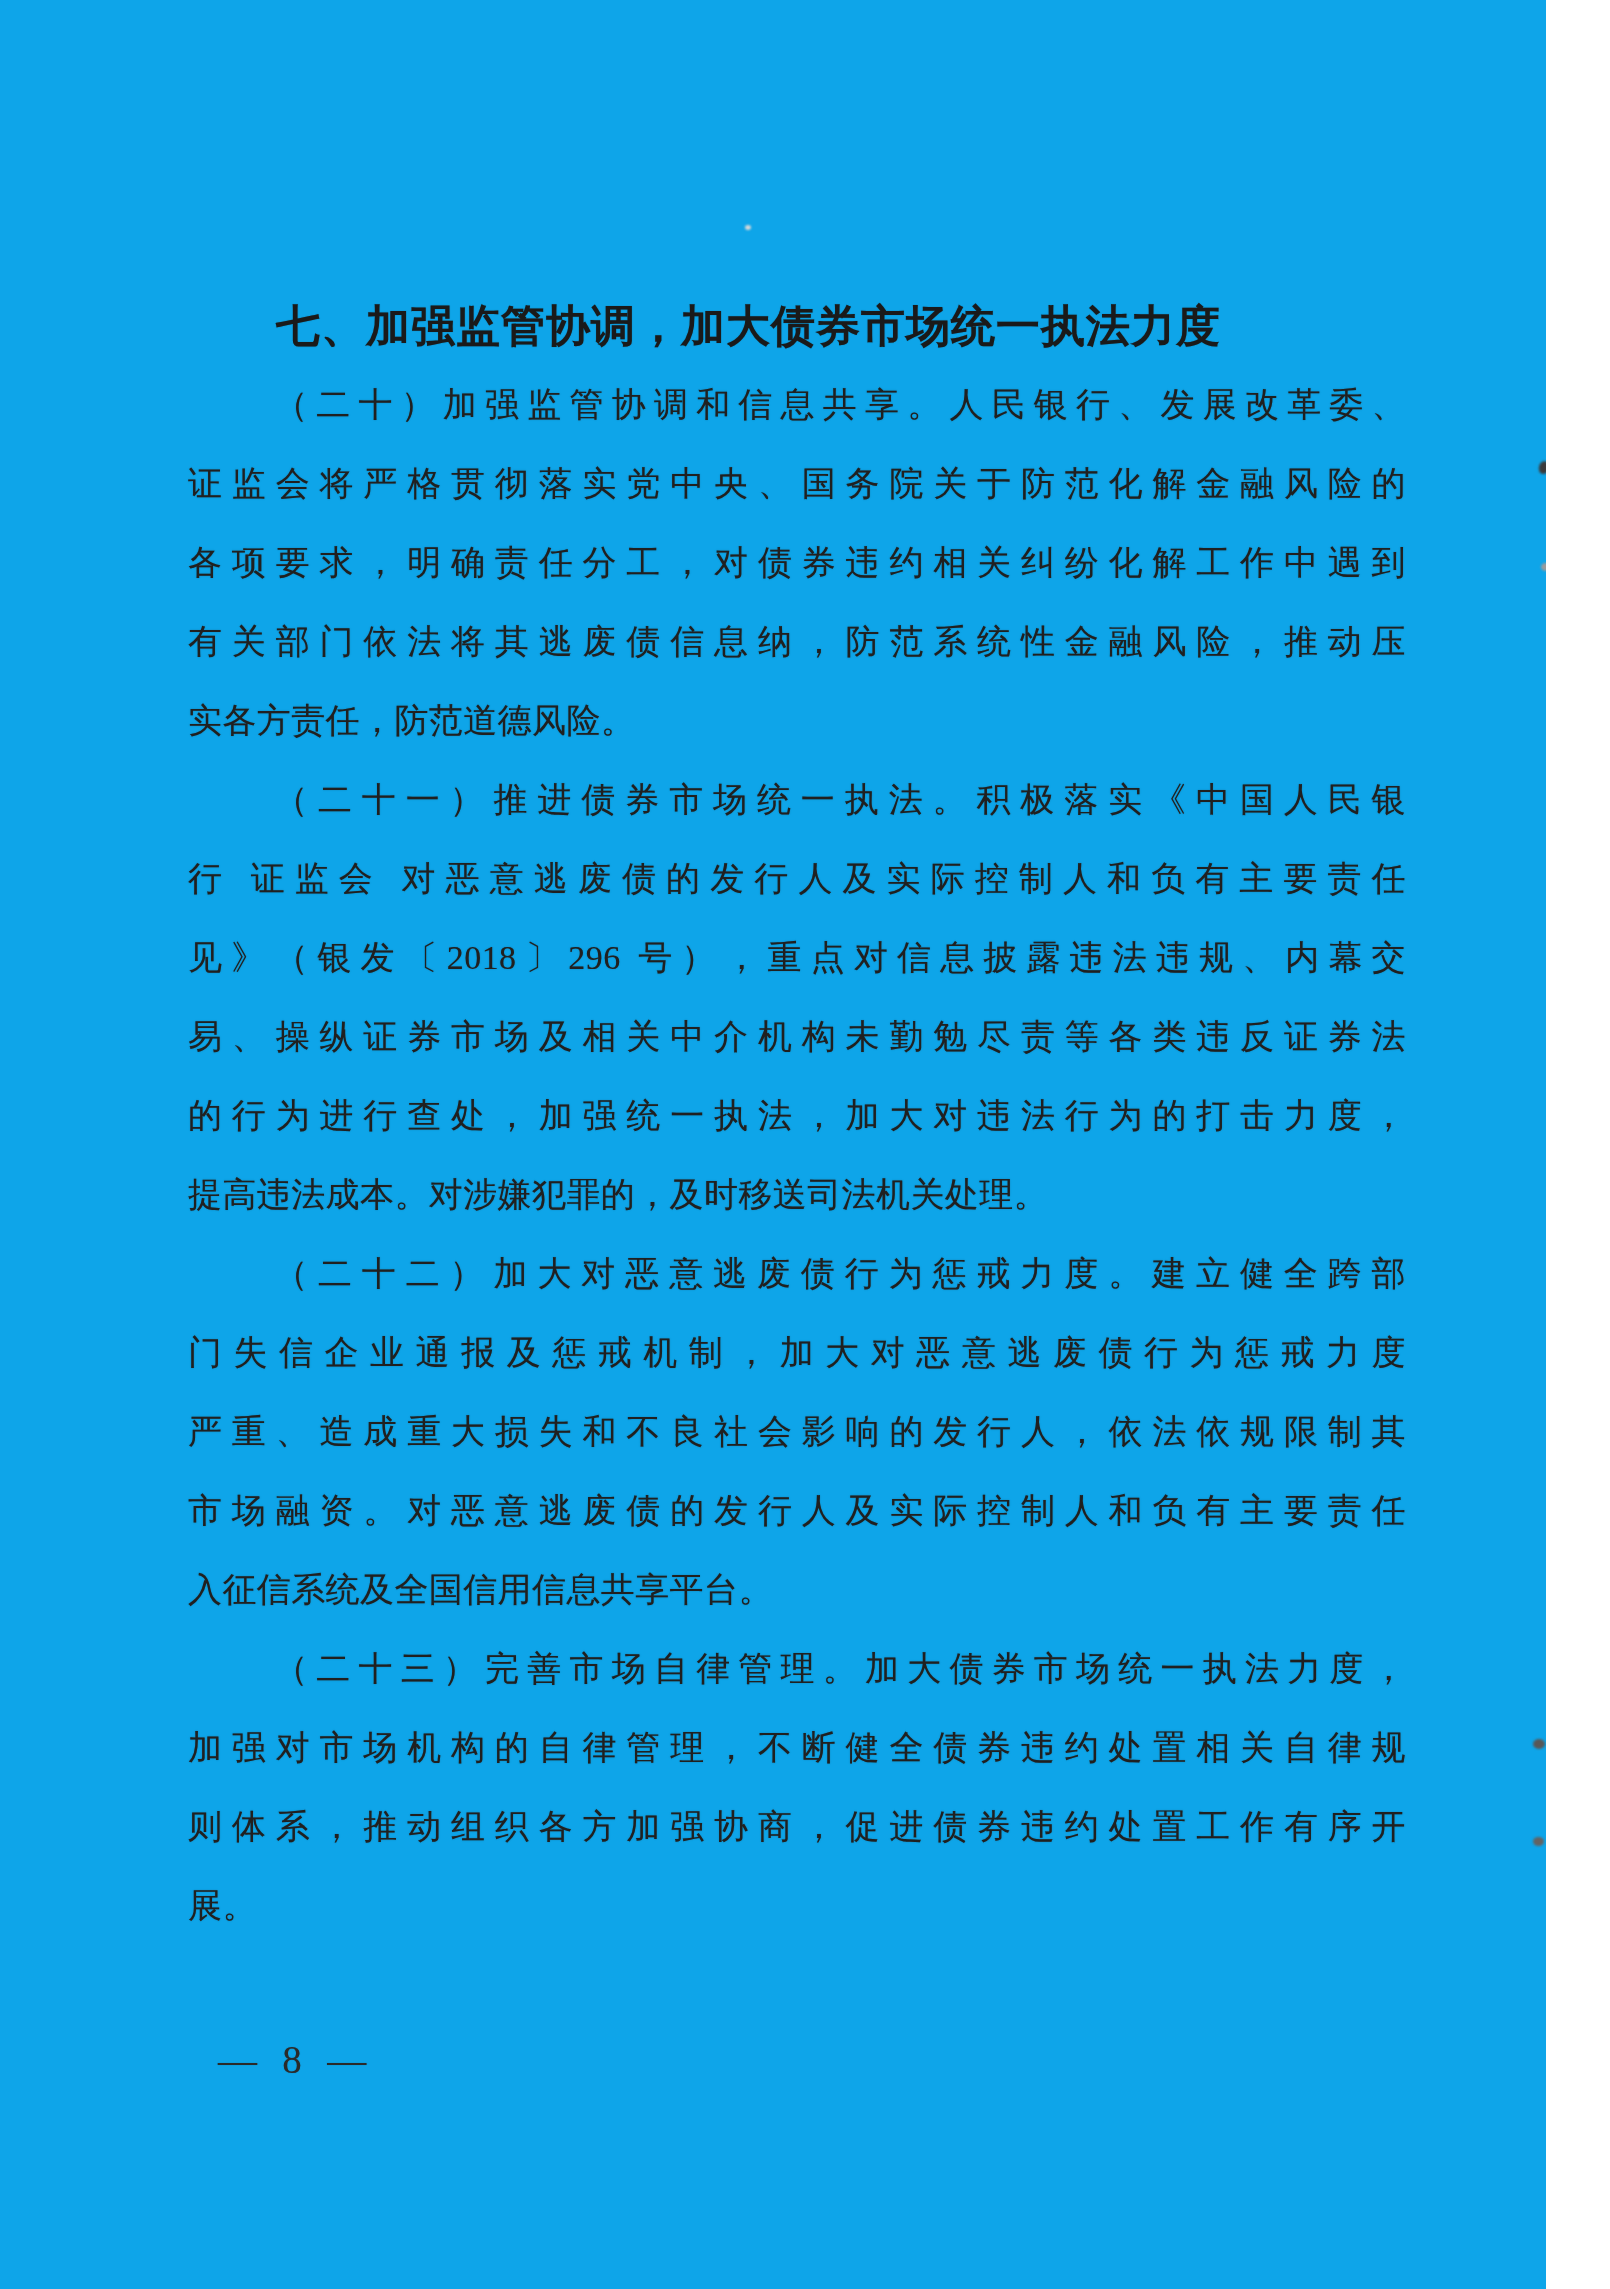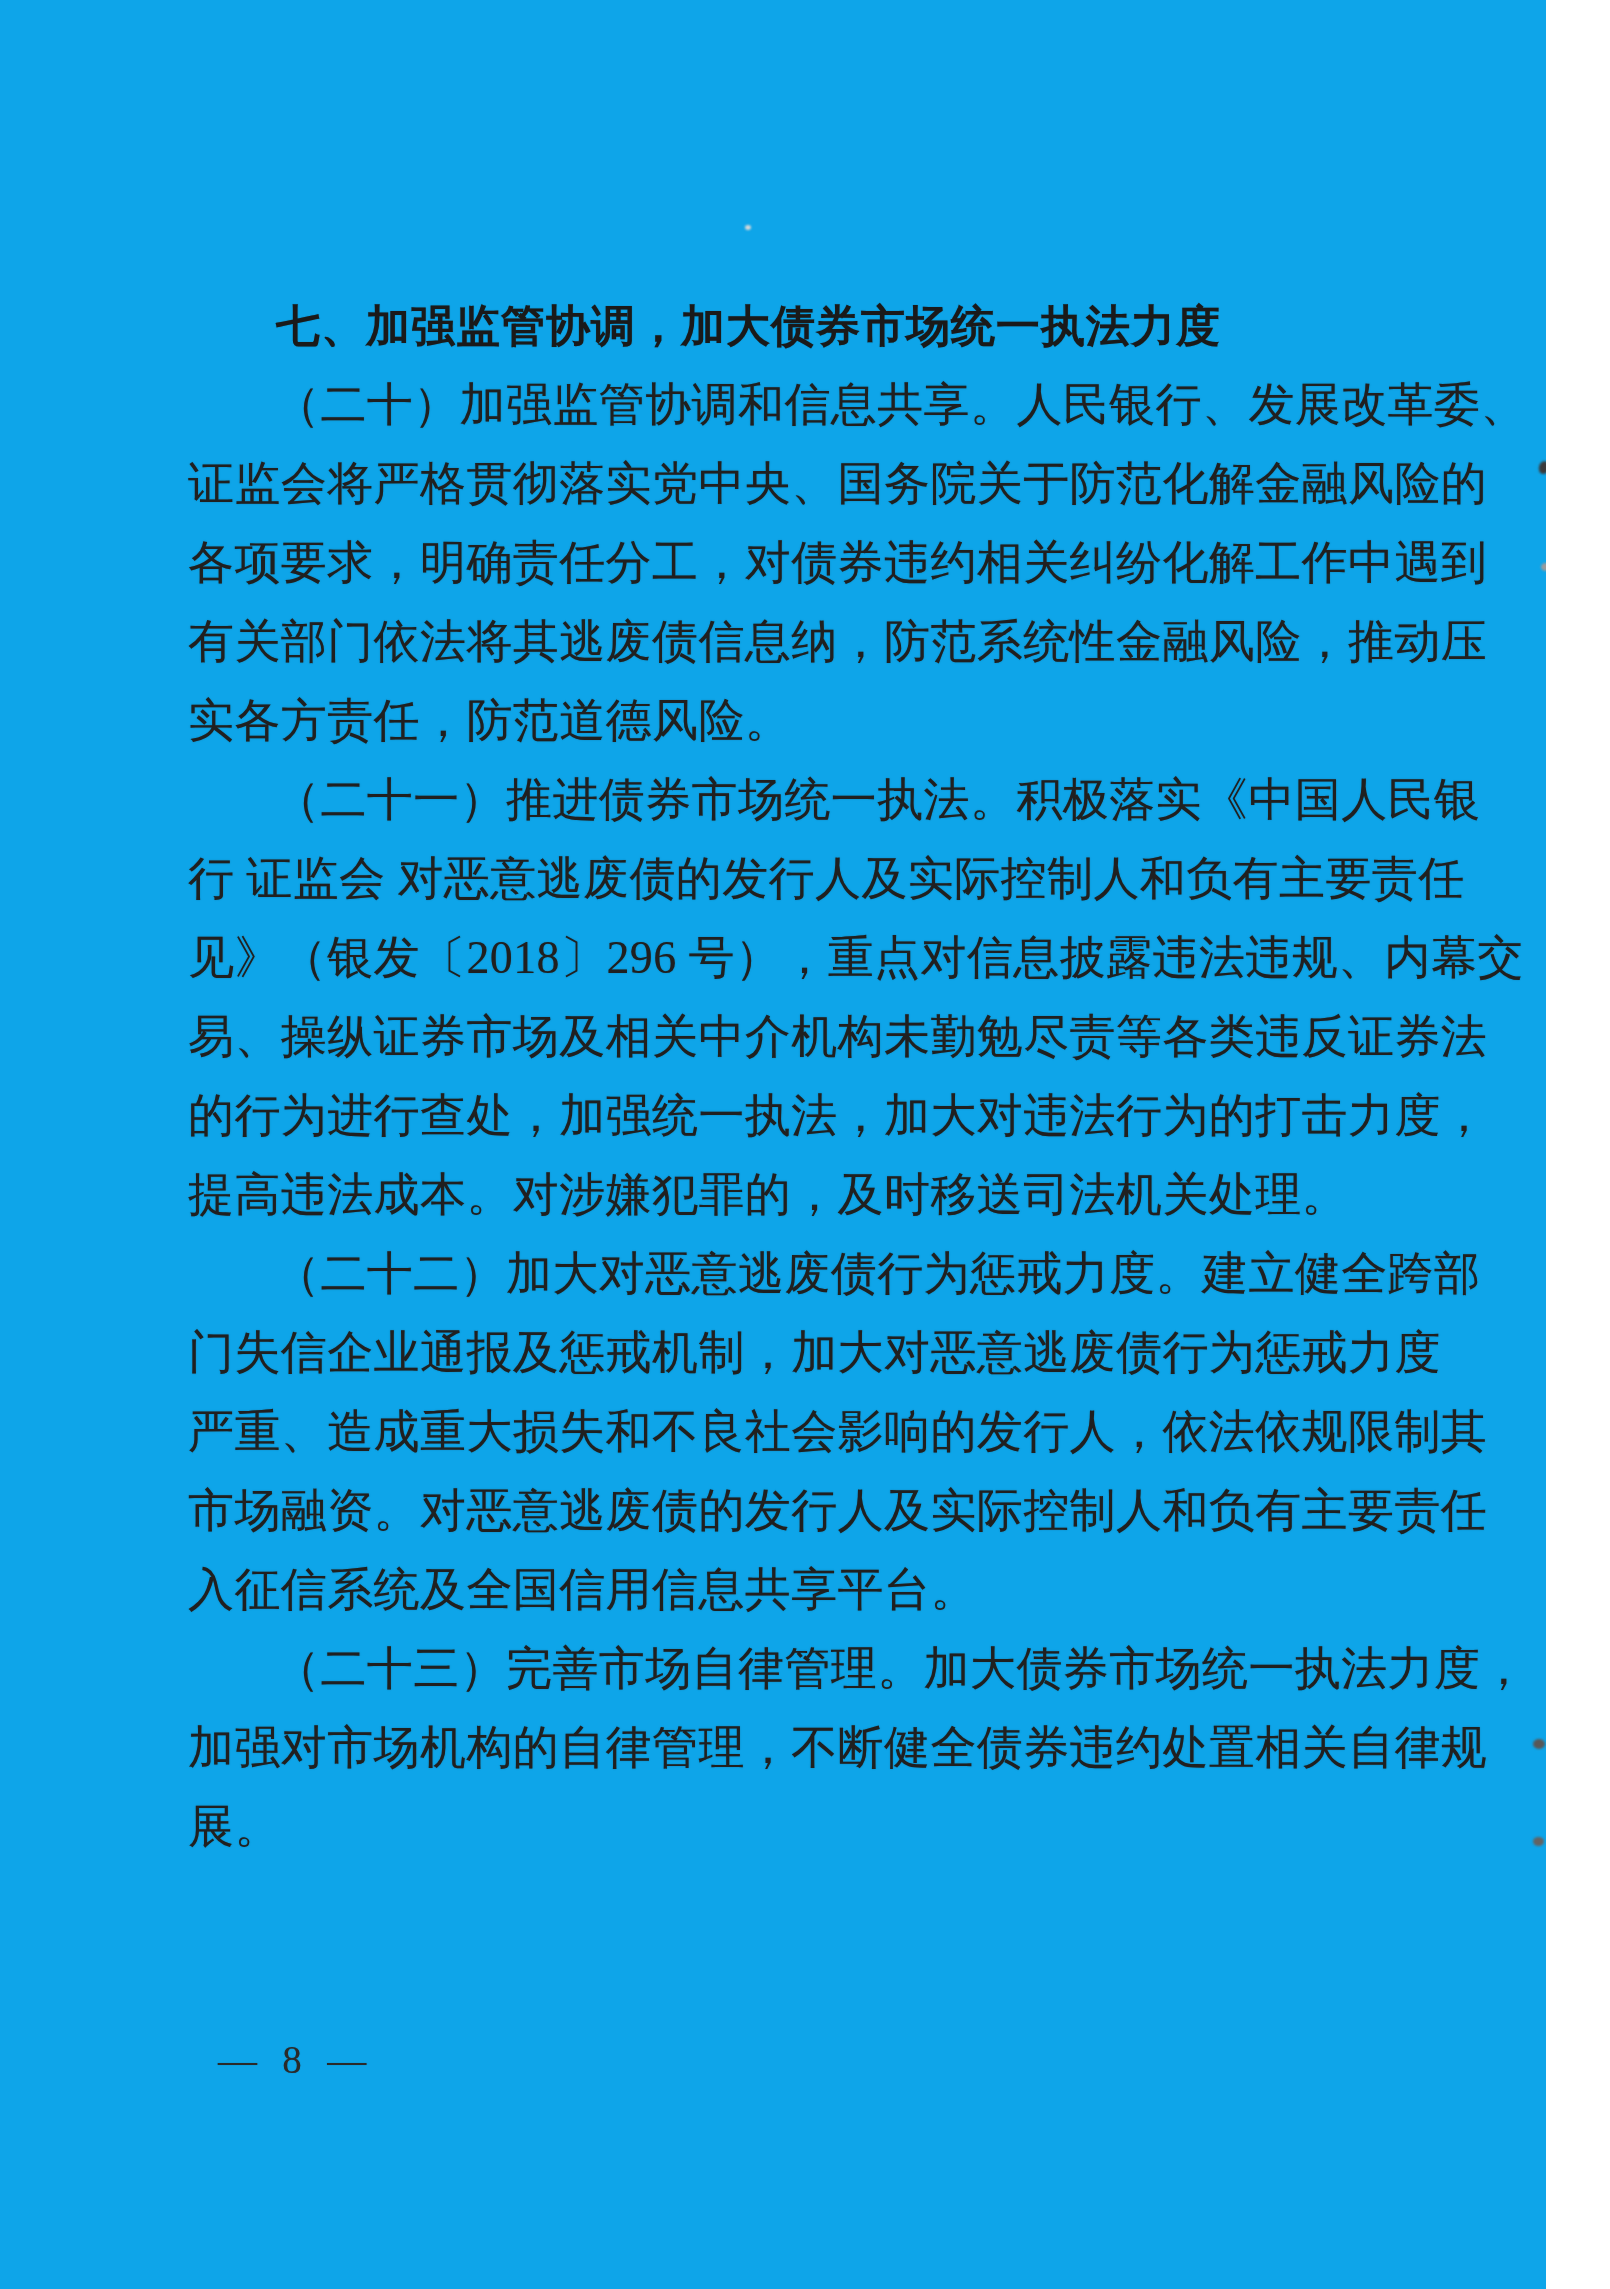--- a/index.html
+++ b/index.html
@@ -33,21 +33,21 @@
     text-indent: 88px;
     letter-spacing: 1px;
     white-space: nowrap;
     color: #1a1a1a;
     text-shadow: 0 0 1px rgba(30,30,30,0.45);
   }
   .paragraph { margin: 0; }
   .line {
     height: 79px;
     line-height: 79px;
-    font-size: 46px;
+    font-size: 34px;
     letter-spacing: 0.4px;
     text-align: justify;
     text-align-last: justify;
     text-justify: inter-character;
     white-space: nowrap;
     color: #202020;
     text-shadow: 0 0 1.2px rgba(40,40,40,0.5);
   }
   .line.first { text-indent: 86px; }
   .line.last  { text-align-last: left; }
@@ -99,20 +99,21 @@
         <div class="paragraph">
           <div class="line first">（二十二）加大对恶意逃废债行为惩戒力度。建立健全跨部</div>
           <div class="line">门失信企业通报及惩戒机制，加大对恶意逃废债行为惩戒力度</div>
           <div class="line">严重、造成重大损失和不良社会影响的发行人，依法依规限制其</div>
           <div class="line">市场融资。对恶意逃废债的发行人及实际控制人和负有主要责任</div>
           <div class="line last">入征信系统及全国信用信息共享平台。</div>
         </div>
         <div class="paragraph">
           <div class="line first">（二十三）完善市场自律管理。加大债券市场统一执法力度，</div>
           <div class="line">加强对市场机构的自律管理，不断健全债券违约处置相关自律规</div>
+          <div class="line">则体系，推动组织各方加强协商，促进债券违约处置工作有序开</div>
           <div class="line last">展。</div>
         </div>
       </div>
   </div>
 
   <div class="footer">— 8 —</div>
 
   <div class="speck s1"></div>
   <div class="speck s2"></div>
   <div class="speck s3"></div>

